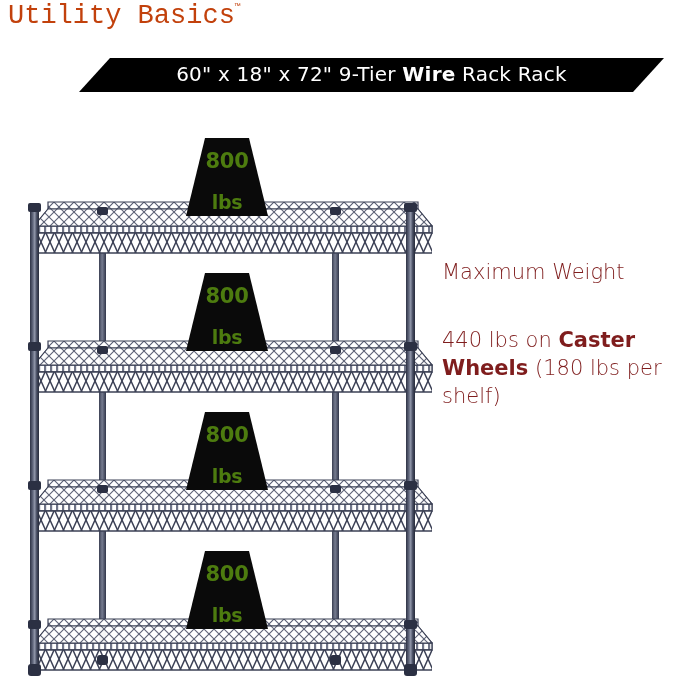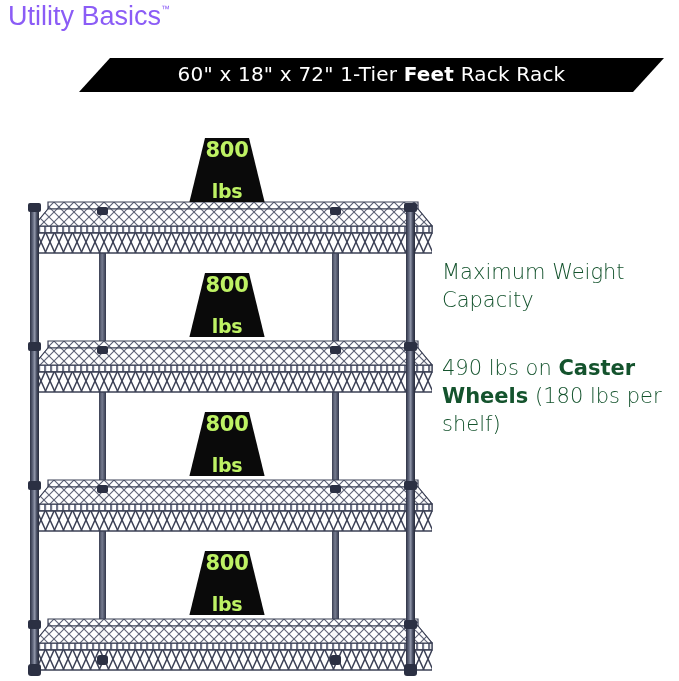--- a/index.html
+++ b/index.html
@@ -8,22 +8,22 @@
     background:#ffffff;
     font-family:"Liberation Sans", sans-serif;
     overflow:hidden;
     position:relative;
     -webkit-font-smoothing:antialiased;
   }
 
   
   .brand{
     position:absolute;left:8px;top:1px;
-    font-family:Liberation Sans, sans-serif;
-    font-size:27px;font-weight:300;color:#8b5cf6;
+    font-family:Liberation Mono, monospace;
+    font-size:27px;font-weight:300;color:#c2410c;
     letter-spacing:0px;white-space:nowrap;text-align:center;
   }
   .brand .tm{
     font-size:9px;vertical-align:super;
     position:relative;top:-3px;left:0px;letter-spacing:.5px;
   }
 
   
   .banner{
     position:absolute;left:79px;top:58px;
@@ -38,62 +38,62 @@
     font-size:20px;font-weight:400;
     letter-spacing:.2px;white-space:nowrap;
     transform:translateY(-1px);
   }
   .banner-text b{font-weight:700;}
 
   
   .copy{
     position:absolute;left:442px;top:258px;width:238px;
     font-family:"DejaVu Sans", sans-serif;
-    color:#14532d;
+    color:#7f1d1d;
     font-size:21px;line-height:28px;font-weight:300;
   }
   .copy p{margin:0;}
   .copy .gap{height:20px;}
   .copy b{font-weight:700;}
 
   
   .rack{position:absolute;left:0;top:0;width:450px;height:681px;}
   .rack svg{display:block;}
 
   
   .badge{
     position:absolute;
-    width:82px;height:64px;
+    width:82px;height:86px;
     background:#0a0a0a;
     clip-path:polygon(19px 0,63px 0,82px 78px,0 78px);
     display:flex;flex-direction:column;
     align-items:center;justify-content:center;
-    color:#bef264;
+    color:#4d7c0f;
     font-family:"DejaVu Sans", sans-serif;
     font-weight:700;line-height:1;
   }
   .badge .num{font-size:21px;letter-spacing:-.3px;}
   .badge .unit{font-size:19px;margin-top:21px;letter-spacing:-.3px;}
   .badge.b1{left:186px;top:138px;}
   .badge.b2{left:186px;top:273px;}
   .badge.b3{left:186px;top:412px;}
   .badge.b4{left:186px;top:551px;}
 </style>
 </head>
 <body>
 
 <div class="brand">
   <span>Utility Basics</span><span class="tm">™</span>
 </div>
 
 <div class="banner">
   <div class="banner-text">
     <span>60" x 18" x 72"</span>
-    <span>1-Tier</span>
-    <b>Feet</b>
+    <span>9-Tier</span>
+    <b>Wire</b>
     <span>Rack Rack</span>
   </div>
 </div>
 
 <div class="rack">
 <svg width="450" height="681" viewBox="0 0 450 681">
   <defs>
 
     <pattern id="slat" x="0" y="0" width="6" height="4" patternUnits="userSpaceOnUse">
       <rect width="6" height="4" fill="#ffffff"></rect>
@@ -199,17 +199,16 @@
   <span class="num">800</span>
   <span class="unit">lbs</span>
 </div>
 <div class="badge b4">
   <span class="num">800</span>
   <span class="unit">lbs</span>
 </div>
 
 <div class="copy">
   <p>Maximum Weight</p>
-  <p>Capacity</p>
   <div class="gap"></div>
   <div class="gap"></div>
-  <p><span>490 lbs on </span><b>Caster Wheels</b><span> (180 lbs per shelf)</span></p>
+  <p><span>440 lbs on </span><b>Caster Wheels</b><span> (180 lbs per shelf)</span></p>
 </div>
 
 </body></html>

